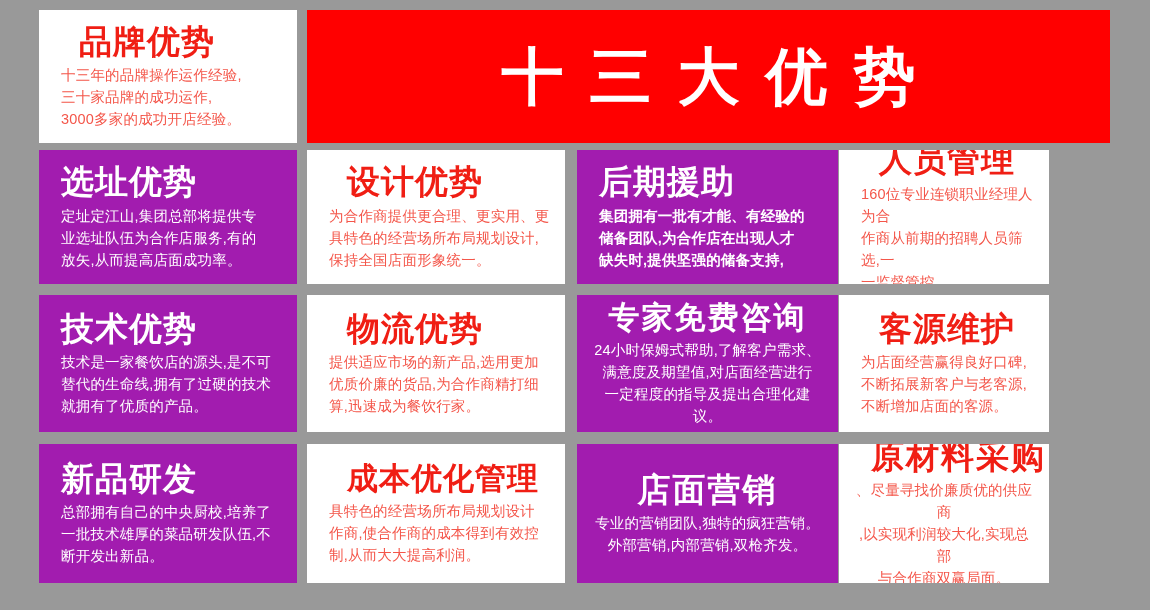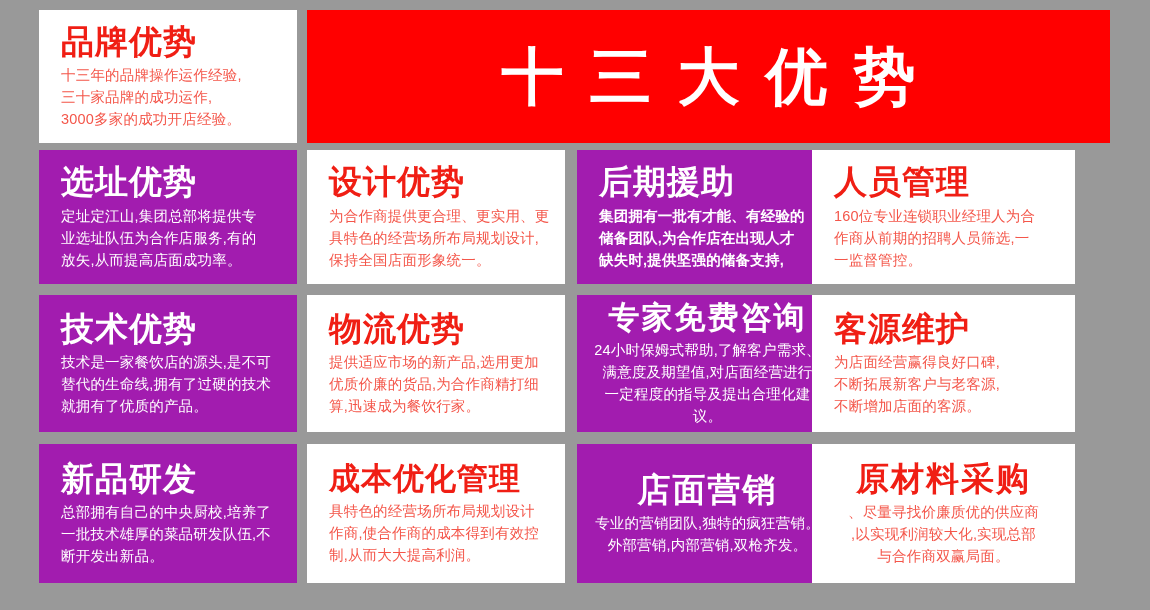--- a/index.html
+++ b/index.html
@@ -46,21 +46,21 @@
     margin: 0 0 5px 0;
     white-space: nowrap;
   }
   .card-body {
     font-size: 14.5px;
     line-height: 1.52;
     margin: 0;
     font-weight: normal;
     letter-spacing: 0.2px;
   }
-  .white .card-title { color: #f01e14; }
+  .white .card-title { color: #f01e14; margin-left: 18px; }
   .white .card-body  { color: #f4564a; }
   .red .card-title   { color: #ffffff; }
   .red .card-body    { color: #ffffff; }
 
   
   .banner {
     position: absolute;
     background: #ff0000;
     display: flex;
     align-items: center;
@@ -79,21 +79,21 @@
 
   
   .r1 { top: 10px;  height: 133px; }
   .r2 { top: 150px; height: 134px; }
   .r3 { top: 295px; height: 137px; }
   .r4 { top: 444px; height: 139px; }
 
   .c1 { left: 39px;  width: 258px; }
   .c2 { left: 307px; width: 258px; }
   .c3 { left: 577px; width: 261px; padding-left: 35px; }
-  .c4 { left: 812px; width: 263px; }
+  .c4 { left: 839px; width: 210px; }
 
   .banner-pos { left: 307px; width: 803px; top: 10px; height: 133px; }
 
   .center .card-inner { padding: 0 14px; text-align: center; }
   .center .card-title { letter-spacing: 2px; }
   .tight .card-title { font-size: 31px; }
 </style>
 </head>
 <body>
 

